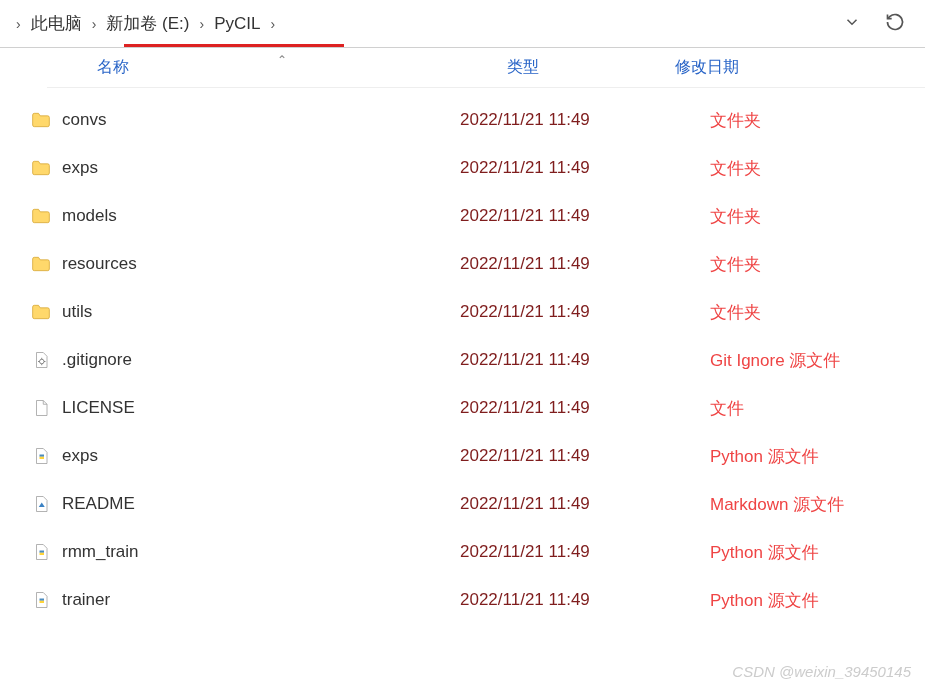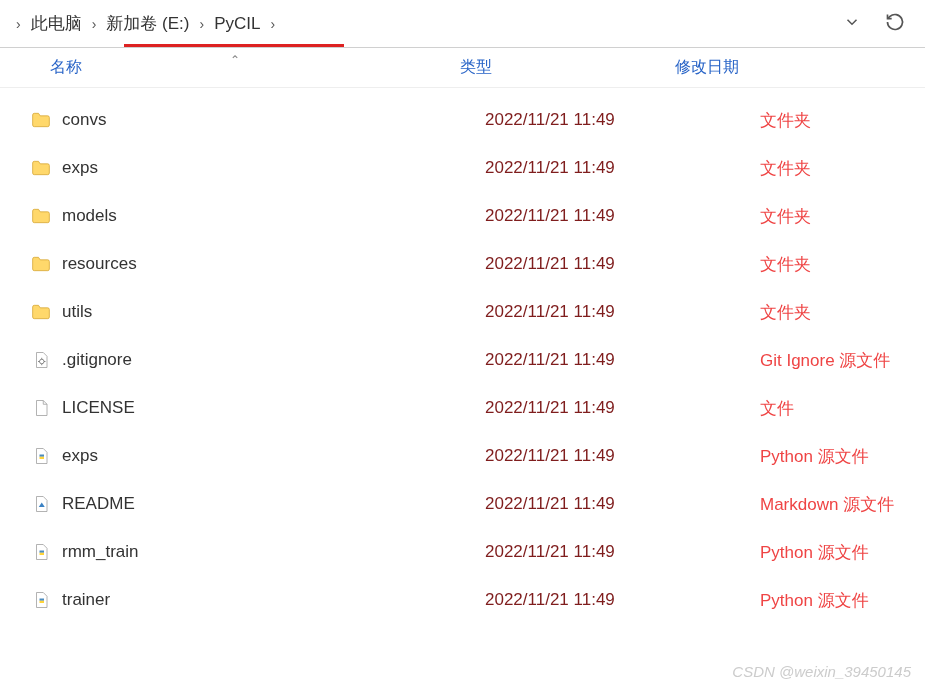--- a/index.html
+++ b/index.html
@@ -4,28 +4,28 @@
 <style>
 * { margin: 0; padding: 0; box-sizing: border-box; font-family: "Microsoft YaHei", "Segoe UI", sans-serif; }
 body { width: 925px; height: 688px; background: #fff; overflow: hidden; position: relative; }
 .addrbar { display: flex; align-items: center; height: 48px; border-bottom: 1px solid #d0d0d0; padding: 0 10px; }
 .crumbs { display: flex; align-items: center; flex: 1; height: 100%; font-size: 17px; color: #333; }
 .crumb { padding: 0 4px; cursor: pointer; text-align: center; }
 .sep { padding: 0 6px; color: #555; font-size: 14px; }
 .rightctrl { display: flex; align-items: center; gap: 24px; padding-right: 10px; }
 .chev, .refresh { color: #555; cursor: pointer; }
 .underline { position: absolute; height: 3px; background: #d22; top: 44px; }
-.hdr { display: flex; align-items: center; height: 40px; border-bottom: 1px solid #eee; font-size: 16px; color: #2864c7; padding-left: 30px; }
+.hdr { display: flex; align-items: center; height: 40px; border-bottom: 1px solid #eee; font-size: 16px; color: #2864c7; padding-left: 30px; margin-left: 47px; }
 .hdr .col { position: relative; }
 .col-name { width: 430px; padding-left: 20px; }
 .col-date { width: 250px; }
 .col-type { flex: 1; }
 .sort-ind { position: absolute; left: 200px; top: -4px; color: #888; font-size: 12px; }
 .list { padding-top: 8px; }
-.row { display: flex; align-items: center; height: 48px; padding-left: 30px; font-size: 17px; color: #333; cursor: pointer; gap: 25px; }
+.row { display: flex; align-items: center; height: 48px; padding-left: 30px; font-size: 17px; color: #333; cursor: pointer; }
 .nm { width: 430px; display: flex; align-items: center; gap: 10px; }
 .dt { width: 250px; color: #7f1d1d; }
 .tp { flex: 1; color: #ef4444; }
 .ico { width: 22px; height: 22px; display: inline-flex; align-items: center; justify-content: center; }
 .ico-folder svg { width: 22px; height: 20px; }
 .ico-file svg { width: 18px; height: 22px; }
 .watermark { position: absolute; bottom: 8px; right: 14px; color: #ccc; font-size: 15px; font-style: italic; margin-left: 20px; }
 </style>
 </head>
 <body>

